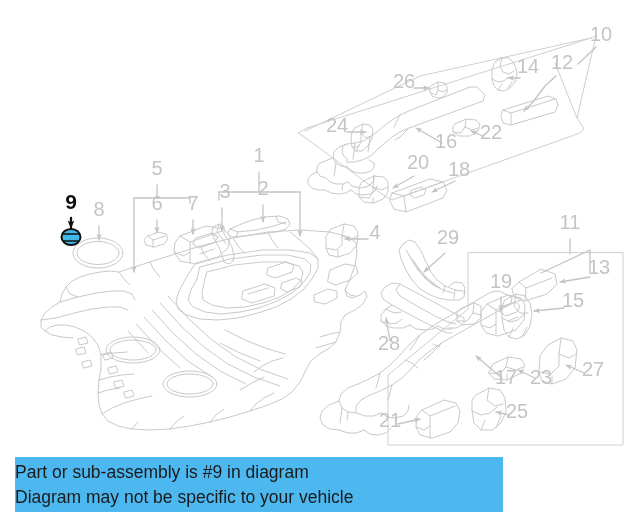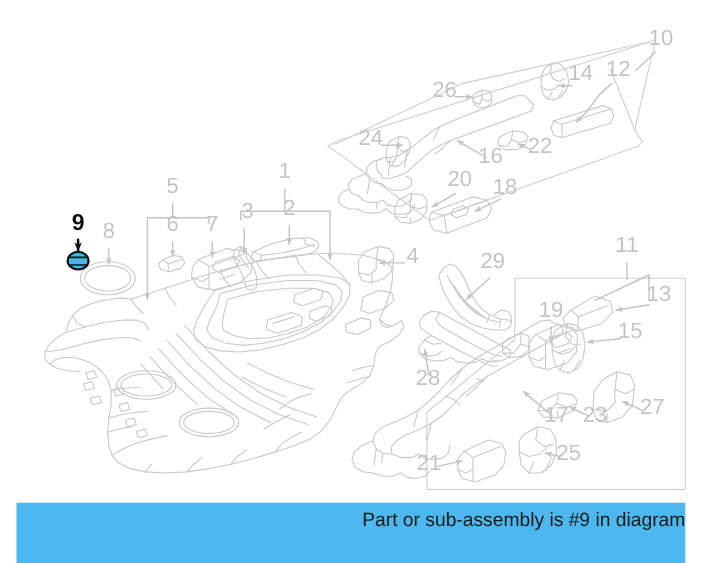--- a/index.html
+++ b/index.html
@@ -24,24 +24,24 @@
     position: absolute;
     left: 0; top: 0;
     width: 640px;
     height: 512px;
     display: block;
   }
   .banner {
     position: absolute;
     left: 15px;
     top: 457px;
-    width: 608px;
+    width: 488px;
     height: 55px;
     background: #4db8ef;
-    text-align: right;
+    text-align: left;
     color: #1a1a1a;
     font-size: 17.5px;
     line-height: 25px;
     padding-top: 3px;
     box-sizing: border-box;
   }
   .banner-line { display: block; white-space: nowrap; }
 </style>
 </head>
 <body>
@@ -502,15 +502,16 @@
         <text x="517" y="418" text-anchor="middle" font-family="&quot;Liberation Sans&quot;, sans-serif" font-size="20" fill="#c4c4c4" font-weight="normal">25</text>
         <text x="404" y="88" text-anchor="middle" font-family="&quot;Liberation Sans&quot;, sans-serif" font-size="20" fill="#c4c4c4" font-weight="normal">26</text>
         <text x="593" y="376" text-anchor="middle" font-family="&quot;Liberation Sans&quot;, sans-serif" font-size="20" fill="#c4c4c4" font-weight="normal">27</text>
         <text x="389" y="350" text-anchor="middle" font-family="&quot;Liberation Sans&quot;, sans-serif" font-size="20" fill="#c4c4c4" font-weight="normal">28</text>
         <text x="448" y="244" text-anchor="middle" font-family="&quot;Liberation Sans&quot;, sans-serif" font-size="20" fill="#c4c4c4" font-weight="normal">29</text>
       </g>
   </svg>
 
   <div class="banner">
     <span class="banner-line">Part or sub-assembly is #9 in diagram</span>
+    <span class="banner-line">Diagram may not be specific to your vehicle</span>
   </div>
 
 </div>
 
 </body></html>

